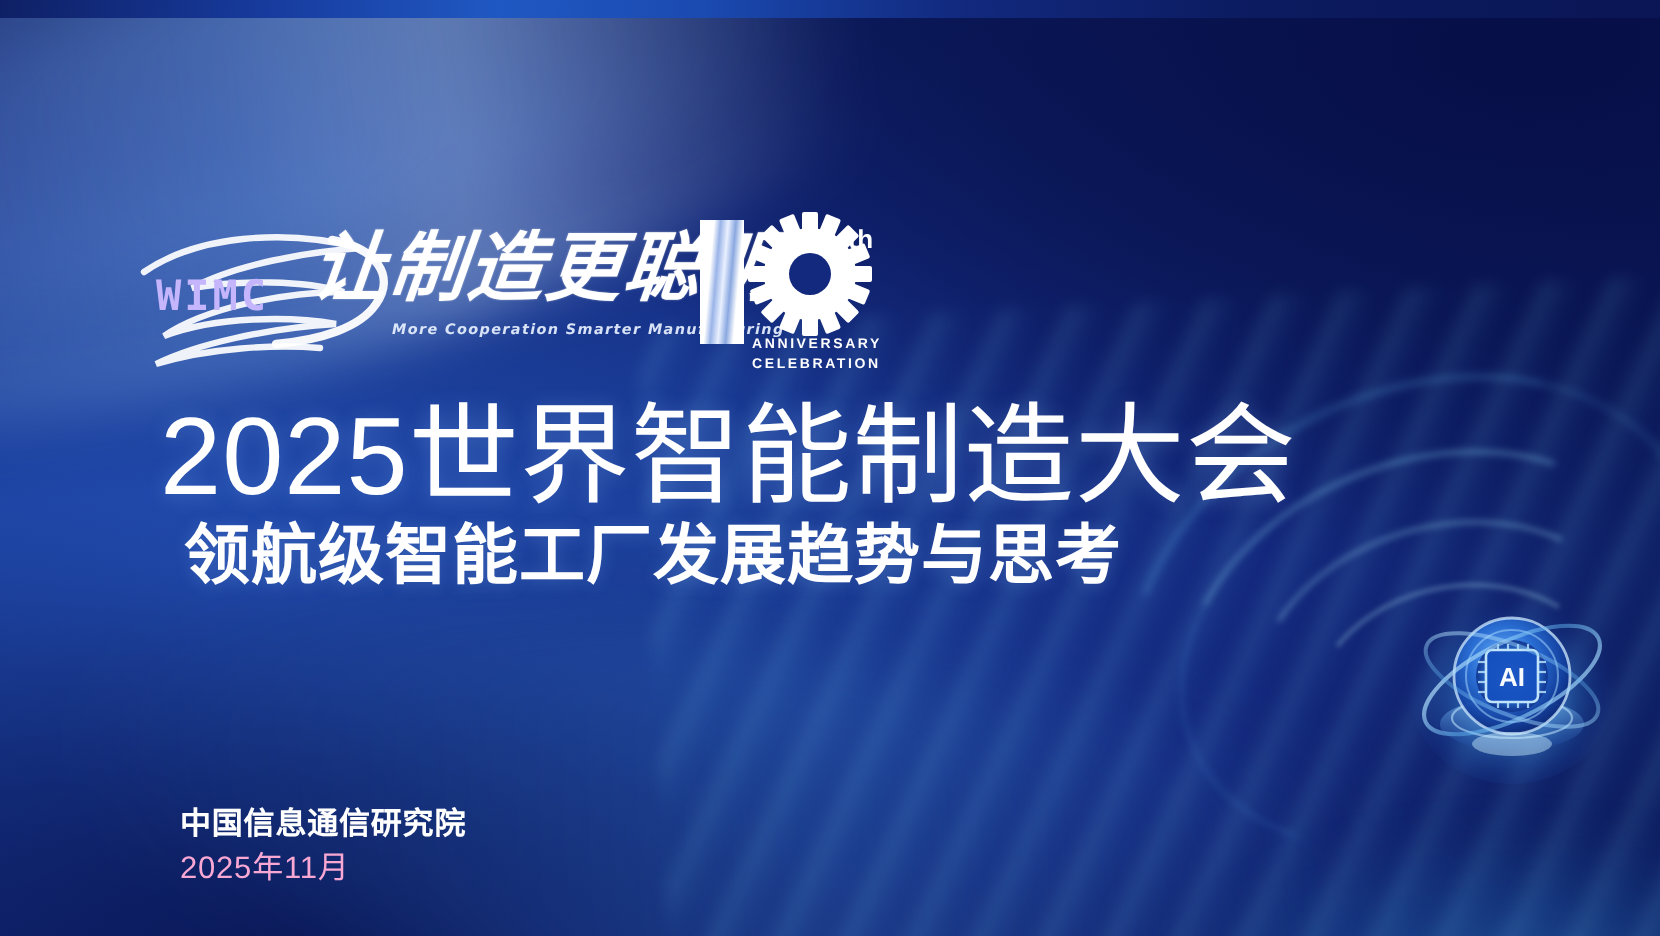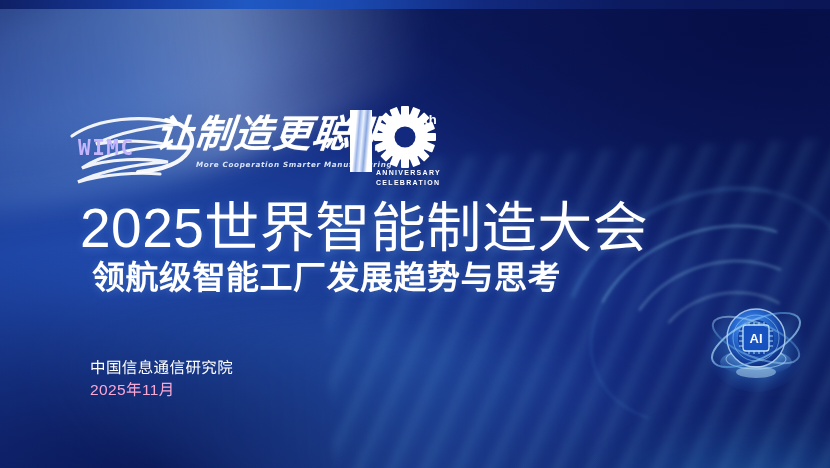--- a/index.html
+++ b/index.html
@@ -262,24 +262,25 @@
 
   
   .footer {
     position: absolute;
     left: 90px;
     top: 357px;
     line-height: 1.45;
   }
   .footer-org {
     font-size: 15.5px;
-    font-weight: 400;
+    font-weight: 700;
     color: #ffffff;
     letter-spacing: .4px;
     white-space: nowrap;
+    margin-top: 45px;
   }
   .footer-date {
     font-size: 15.5px;
     font-weight: 400;
     color: #f9a8d4;
     letter-spacing: .4px;
     white-space: nowrap;
   }
 
   

